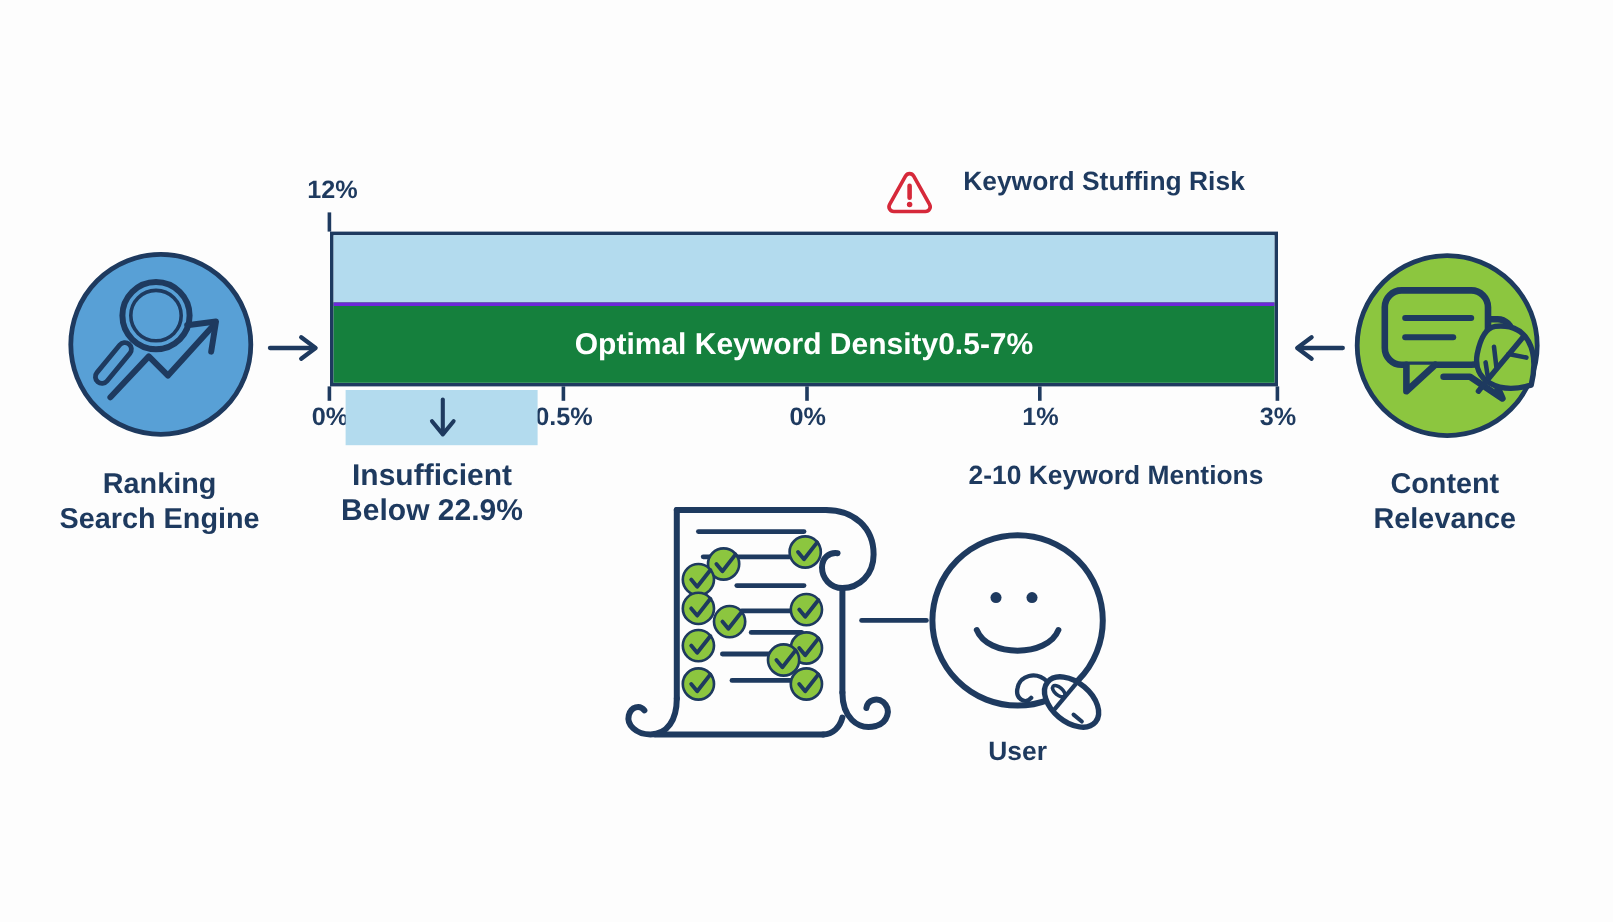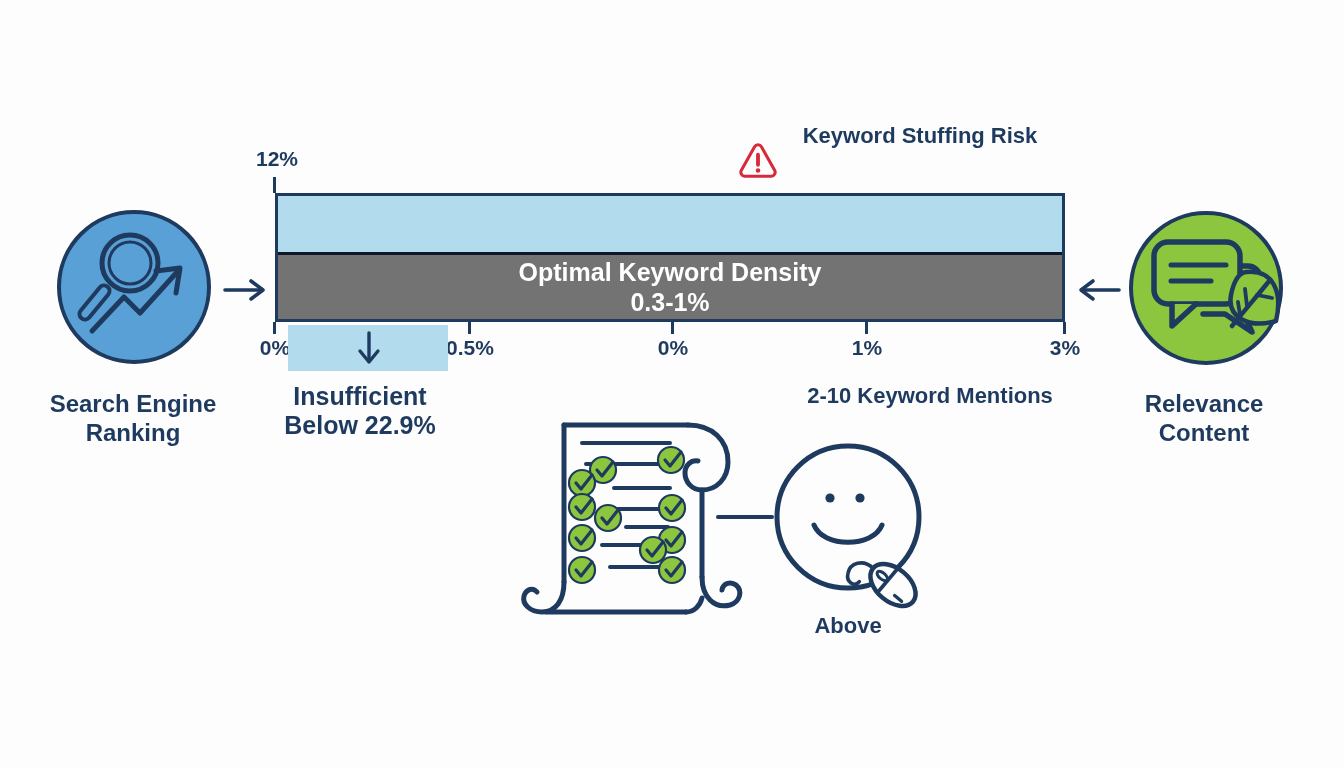--- a/index.html
+++ b/index.html
@@ -7,31 +7,31 @@
   body { background:#fdfdfd; font-family:"Liberation Sans", sans-serif; overflow:hidden; }
   .stage { position:relative; width:1344px; height:768px; background:#fdfdfd; }
   .abs { position:absolute; }
   .navy { color:#1e3a5f; }
   .bold { font-weight:bold; }
   .ctr { text-align:center; }
 
   
   .bar-wrap { left:275px; top:193px; width:790px; border:3px solid #1e3a5f; }
   .bar-top { height:56px; background:#b3dbee; }
-  .bar-optimal { height:67px; background:#737373; border-top:3px solid #0f172a;
-                 display:flex; flex-direction:column; align-items:center; justify-content:center; }
+  .bar-optimal { height:67px; background:#15803d; border-top:3px solid #6d28d9;
+                 display:flex; flex-direction:row; align-items:center; justify-content:center; }
   .bar-optimal div { color:#ffffff; font-weight:bold; font-size:25px; line-height:30px; text-align:center; }
 
   .ymax-label { left:245px; top:147px; width:64px; font-size:21px; }
   .ymax-tick { left:273px; top:177px; width:3px; height:16px; background:#1e3a5f; }
 
   .tick { top:322px; width:3px; height:12px; background:#1e3a5f; }
   .tick-label { top:336px; width:84px; font-size:21px; }
 
-  .warning-text { left:780px; top:122px; width:280px; font-size:22px; line-height:28px; }
+  .warning-text { left:780px; top:137px; width:280px; font-size:22px; line-height:28px; }
 
   .insuff-rect { left:288px; top:325px; width:160px; height:46px; background:#b3dbee; }
   .insuff-label { left:260px; top:382px; width:200px; font-size:25px; line-height:29px; }
 
   .article-note { left:528px; top:352px; width:282px; font-size:20px; }
   .mentions-note { left:798px; top:383px; width:264px; font-size:22px; }
 
   .feature-label { width:220px; font-size:24px; line-height:29px; }
   .ux-label { left:758px; top:611px; width:180px; font-size:22px; line-height:29px; }
 
@@ -49,22 +49,22 @@
     <g fill="none" stroke="#1e3a5f" stroke-width="5" stroke-linecap="round" stroke-linejoin="round">
       <circle cx="76" cy="56" r="28"></circle>
       <circle cx="76" cy="56" r="21" stroke-width="3"></circle>
       <path d="M50,84 L31,107" stroke-width="15"></path>
       <path d="M50,84 L31,107" stroke="#58a0d6" stroke-width="7"></path>
       <path d="M38,124 L70,90 L86,106 L124,64"></path>
       <path d="M102,64 L126,61 L122,86"></path>
     </g>
   </svg>
   <div class="abs ctr navy bold feature-label" style="left:23px; top:389px;">
+    <div>Ranking</div>
     <div>Search Engine</div>
-    <div>Ranking</div>
   </div>
 
   <svg class="abs" style="left:222px; top:277px;" width="48" height="26" viewBox="0 0 48 26">
     <g fill="none" stroke="#1e3a5f" stroke-width="3.6" stroke-linecap="round" stroke-linejoin="round">
       <path d="M3,13 H38"></path>
       <path d="M29,4 L41,13 L29,22"></path>
     </g>
   </svg>
 
   <svg class="abs" style="left:737px; top:139px;" width="42" height="42" viewBox="0 0 44 44">
@@ -76,21 +76,21 @@
     <div>Keyword Stuffing Risk</div>
   </div>
 
   <div class="abs ctr navy bold ymax-label">12%</div>
   <div class="abs ymax-tick"></div>
 
   <div class="abs bar-wrap">
     <div class="bar-top"></div>
     <div class="bar-optimal">
       <div>Optimal Keyword Density</div>
-      <div>0.3-1%</div>
+      <div>0.5-7%</div>
     </div>
   </div>
 
   <div class="abs tick" style="left:273px;"></div>
   <div class="abs tick" style="left:468px;"></div>
   <div class="abs tick" style="left:671px;"></div>
   <div class="abs tick" style="left:865px;"></div>
   <div class="abs tick" style="left:1063px;"></div>
   <div class="abs ctr navy bold tick-label" style="left:233px;">0%</div>
   <div class="abs ctr navy bold tick-label" style="left:428px;">0.5%</div>
@@ -128,22 +128,22 @@
       <line x1="45" y1="73" x2="85" y2="73" stroke-width="5"></line>
       <path d="M46,96 V118 L70,96" fill="#8cc63f"></path>
     </g>
     <g fill="#8cc63f" stroke="#1e3a5f" stroke-width="4.5" stroke-linecap="round" stroke-linejoin="round">
       <path d="M120,64 C147,61 157,84 150,113 C122,121 101,109 105,87 C108,72 113,65 120,64 Z"></path>
       <path d="M106,118 C118,103 131,88 144,72" fill="none"></path>
       <path d="M121,98 L119,81 M131,87 L146,90 M114,107 L112,94" fill="none" stroke-width="3.8"></path>
     </g>
   </svg>
   <div class="abs ctr navy bold feature-label" style="left:1094px; top:389px;">
+    <div>Content</div>
     <div>Relevance</div>
-    <div>Content</div>
   </div>
 
   <svg class="abs" style="left:510px; top:412px;" width="240" height="215" viewBox="0 0 240 215">
     <g fill="none" stroke="#1e3a5f" stroke-width="5" stroke-linecap="round" stroke-linejoin="round">
       <path d="M54,13 H178"></path>
       <path d="M178,13 C202,13 218,28 218,50 C218,67 206,78 192,78 C182,78 175,70 175,61 C175,53 181,48 188,49"></path>
       <path d="M54,13 V170"></path>
       <path d="M54,170 C54,188 46,200 32,200 C20,200 12,192 14,184 C16,177 23,175 27,180"></path>
       <path d="M36,200 H176"></path>
       <path d="M176,200 C184,200 190,194 192,186"></path>
@@ -216,16 +216,16 @@
     <path d="M54,95 C63,118 113,118 122,95" fill="none" stroke="#1e3a5f" stroke-width="5" stroke-linecap="round"></path>
     <g transform="translate(133,155) rotate(-50)">
       <path d="M0,-26 C1,-40 -11,-47 -20,-42 C-28,-38 -27,-28 -19,-28" fill="none" stroke="#1e3a5f" stroke-width="3.6" stroke-linecap="round"></path>
       <ellipse cx="0" cy="0" rx="16.5" ry="26" fill="#fdfdfd" stroke="#1e3a5f" stroke-width="4.5"></ellipse>
       <path d="M-16,-7 H16" fill="none" stroke="#1e3a5f" stroke-width="3.6"></path>
       <ellipse cx="0" cy="-14" rx="3.2" ry="6.2" fill="none" stroke="#1e3a5f" stroke-width="3"></ellipse>
       <path d="M-7,8 L-7,17" fill="none" stroke="#1e3a5f" stroke-width="3.4" stroke-linecap="round"></path>
     </g>
   </svg>
   <div class="abs ctr navy bold ux-label">
-    <div>Above</div>
+    <div>User</div>
   </div>
 
 </div>
 
 </body></html>

